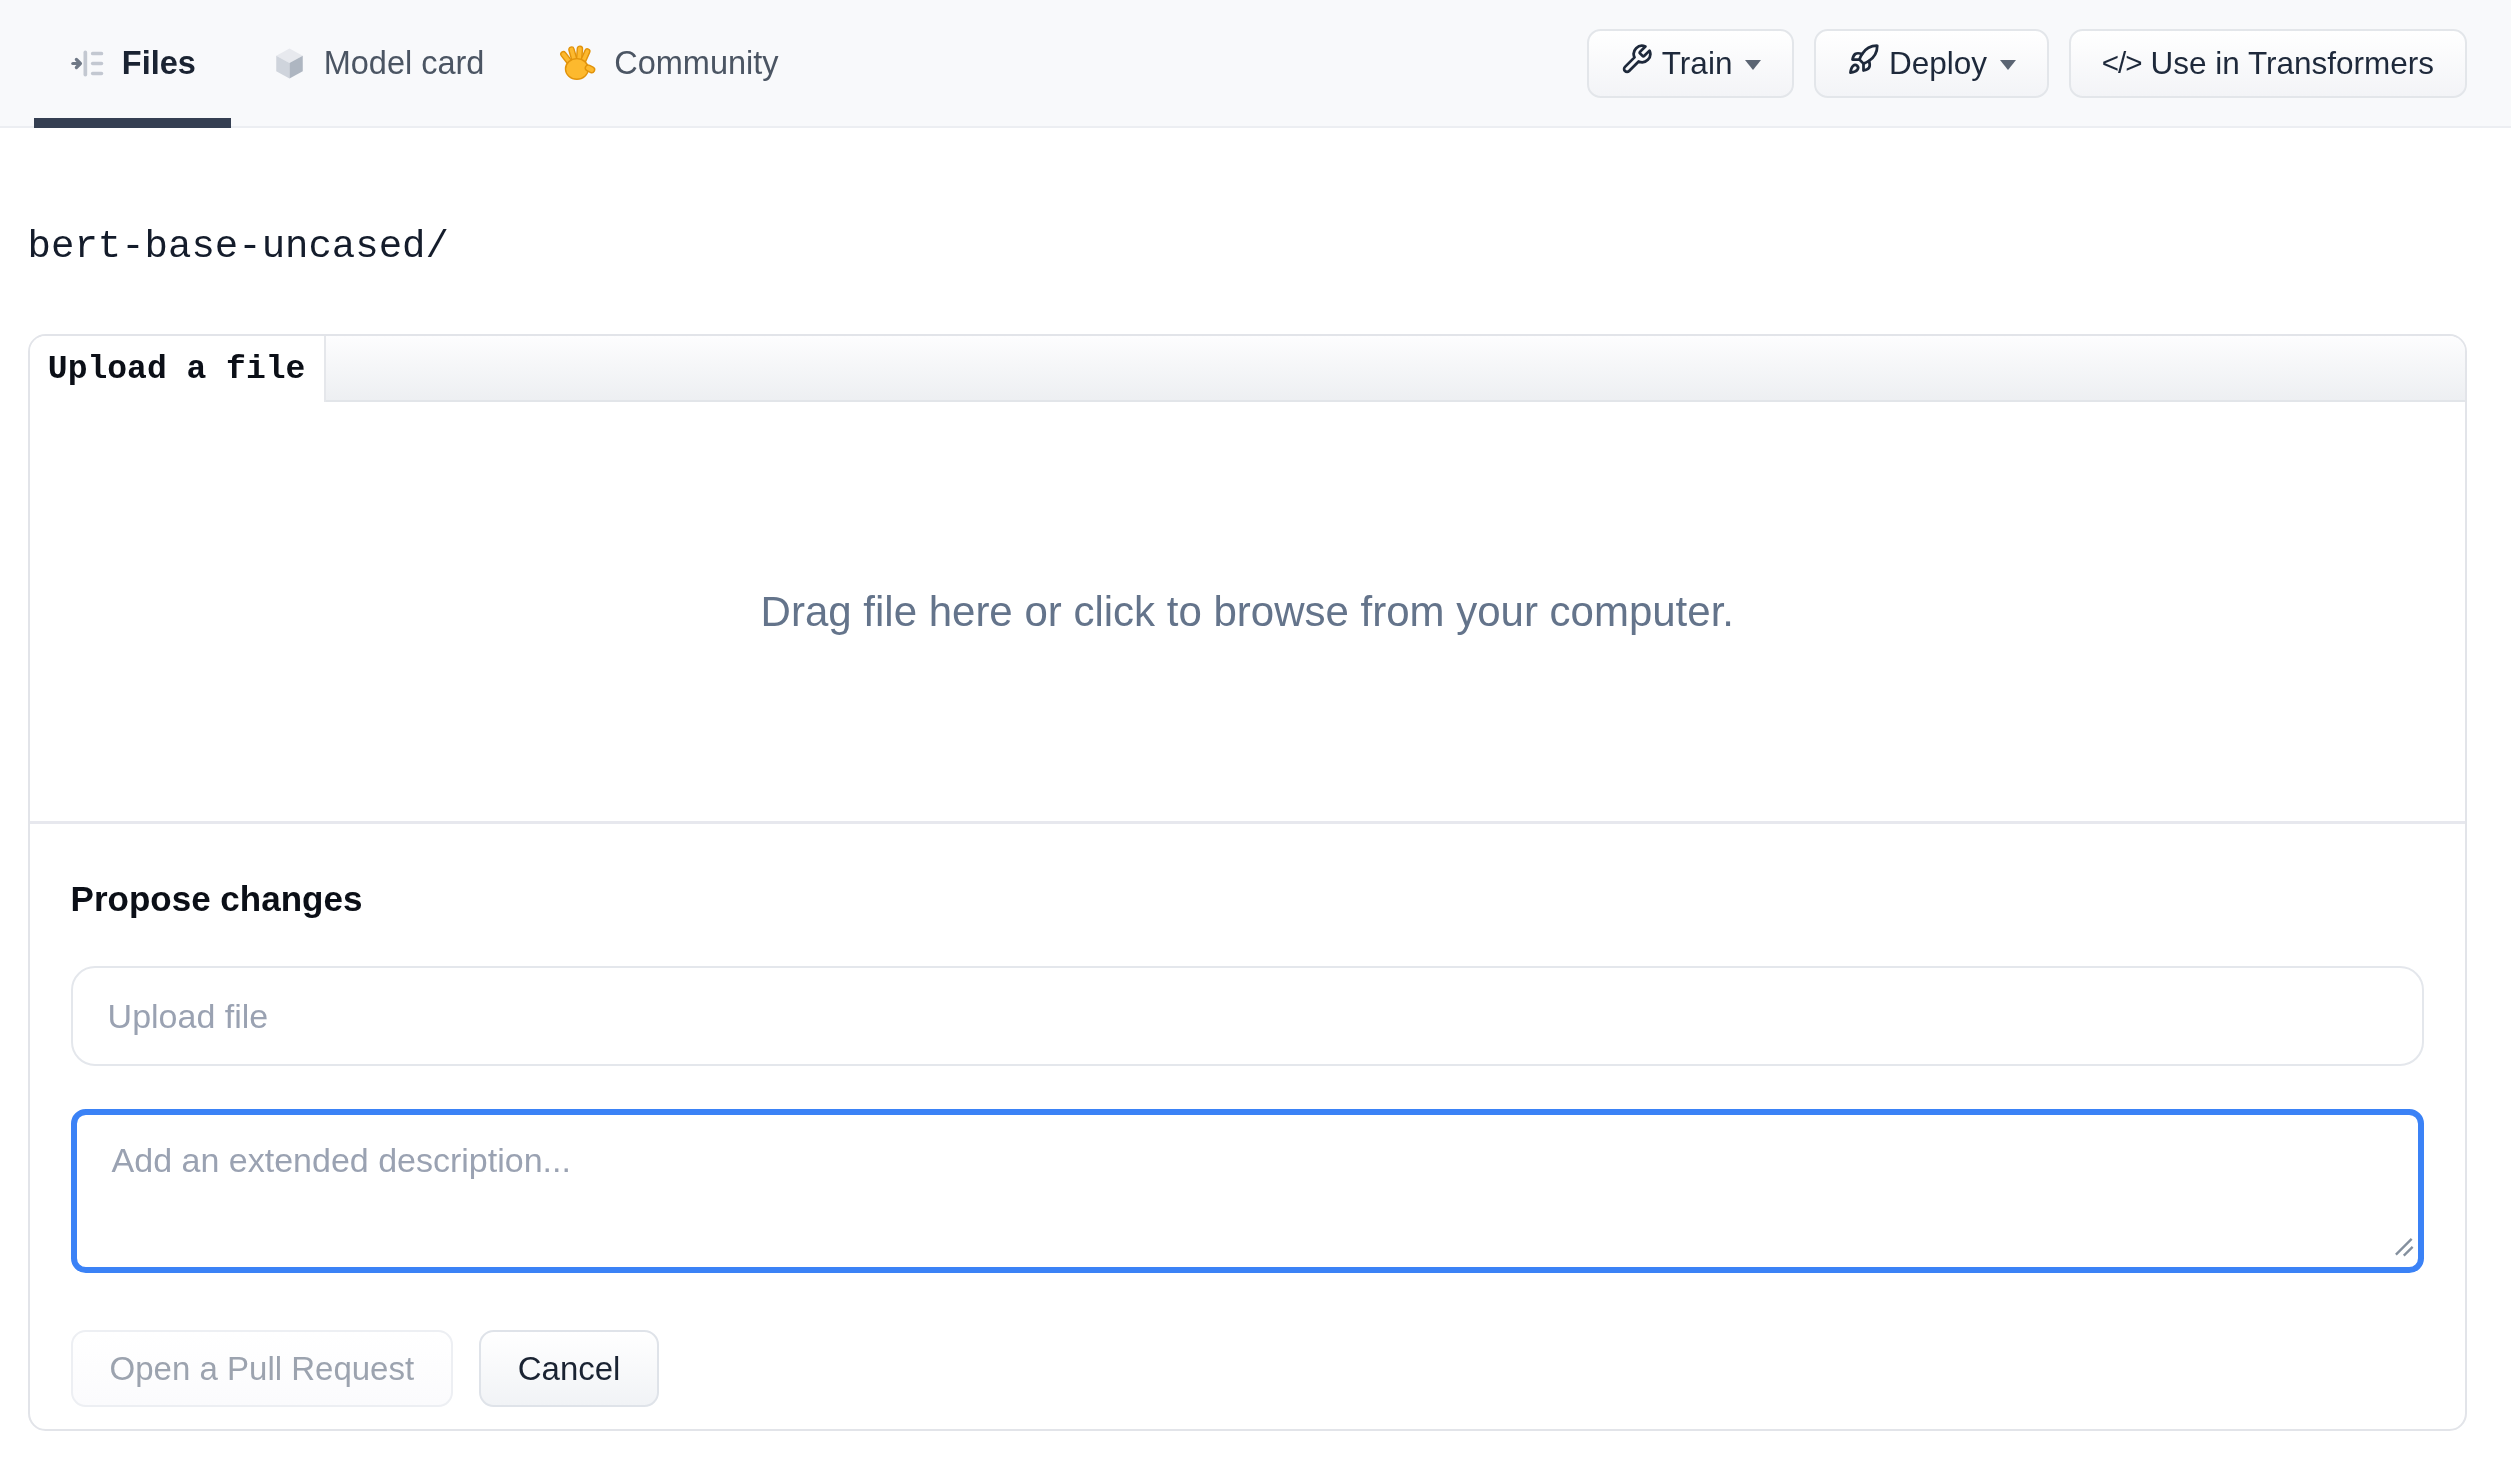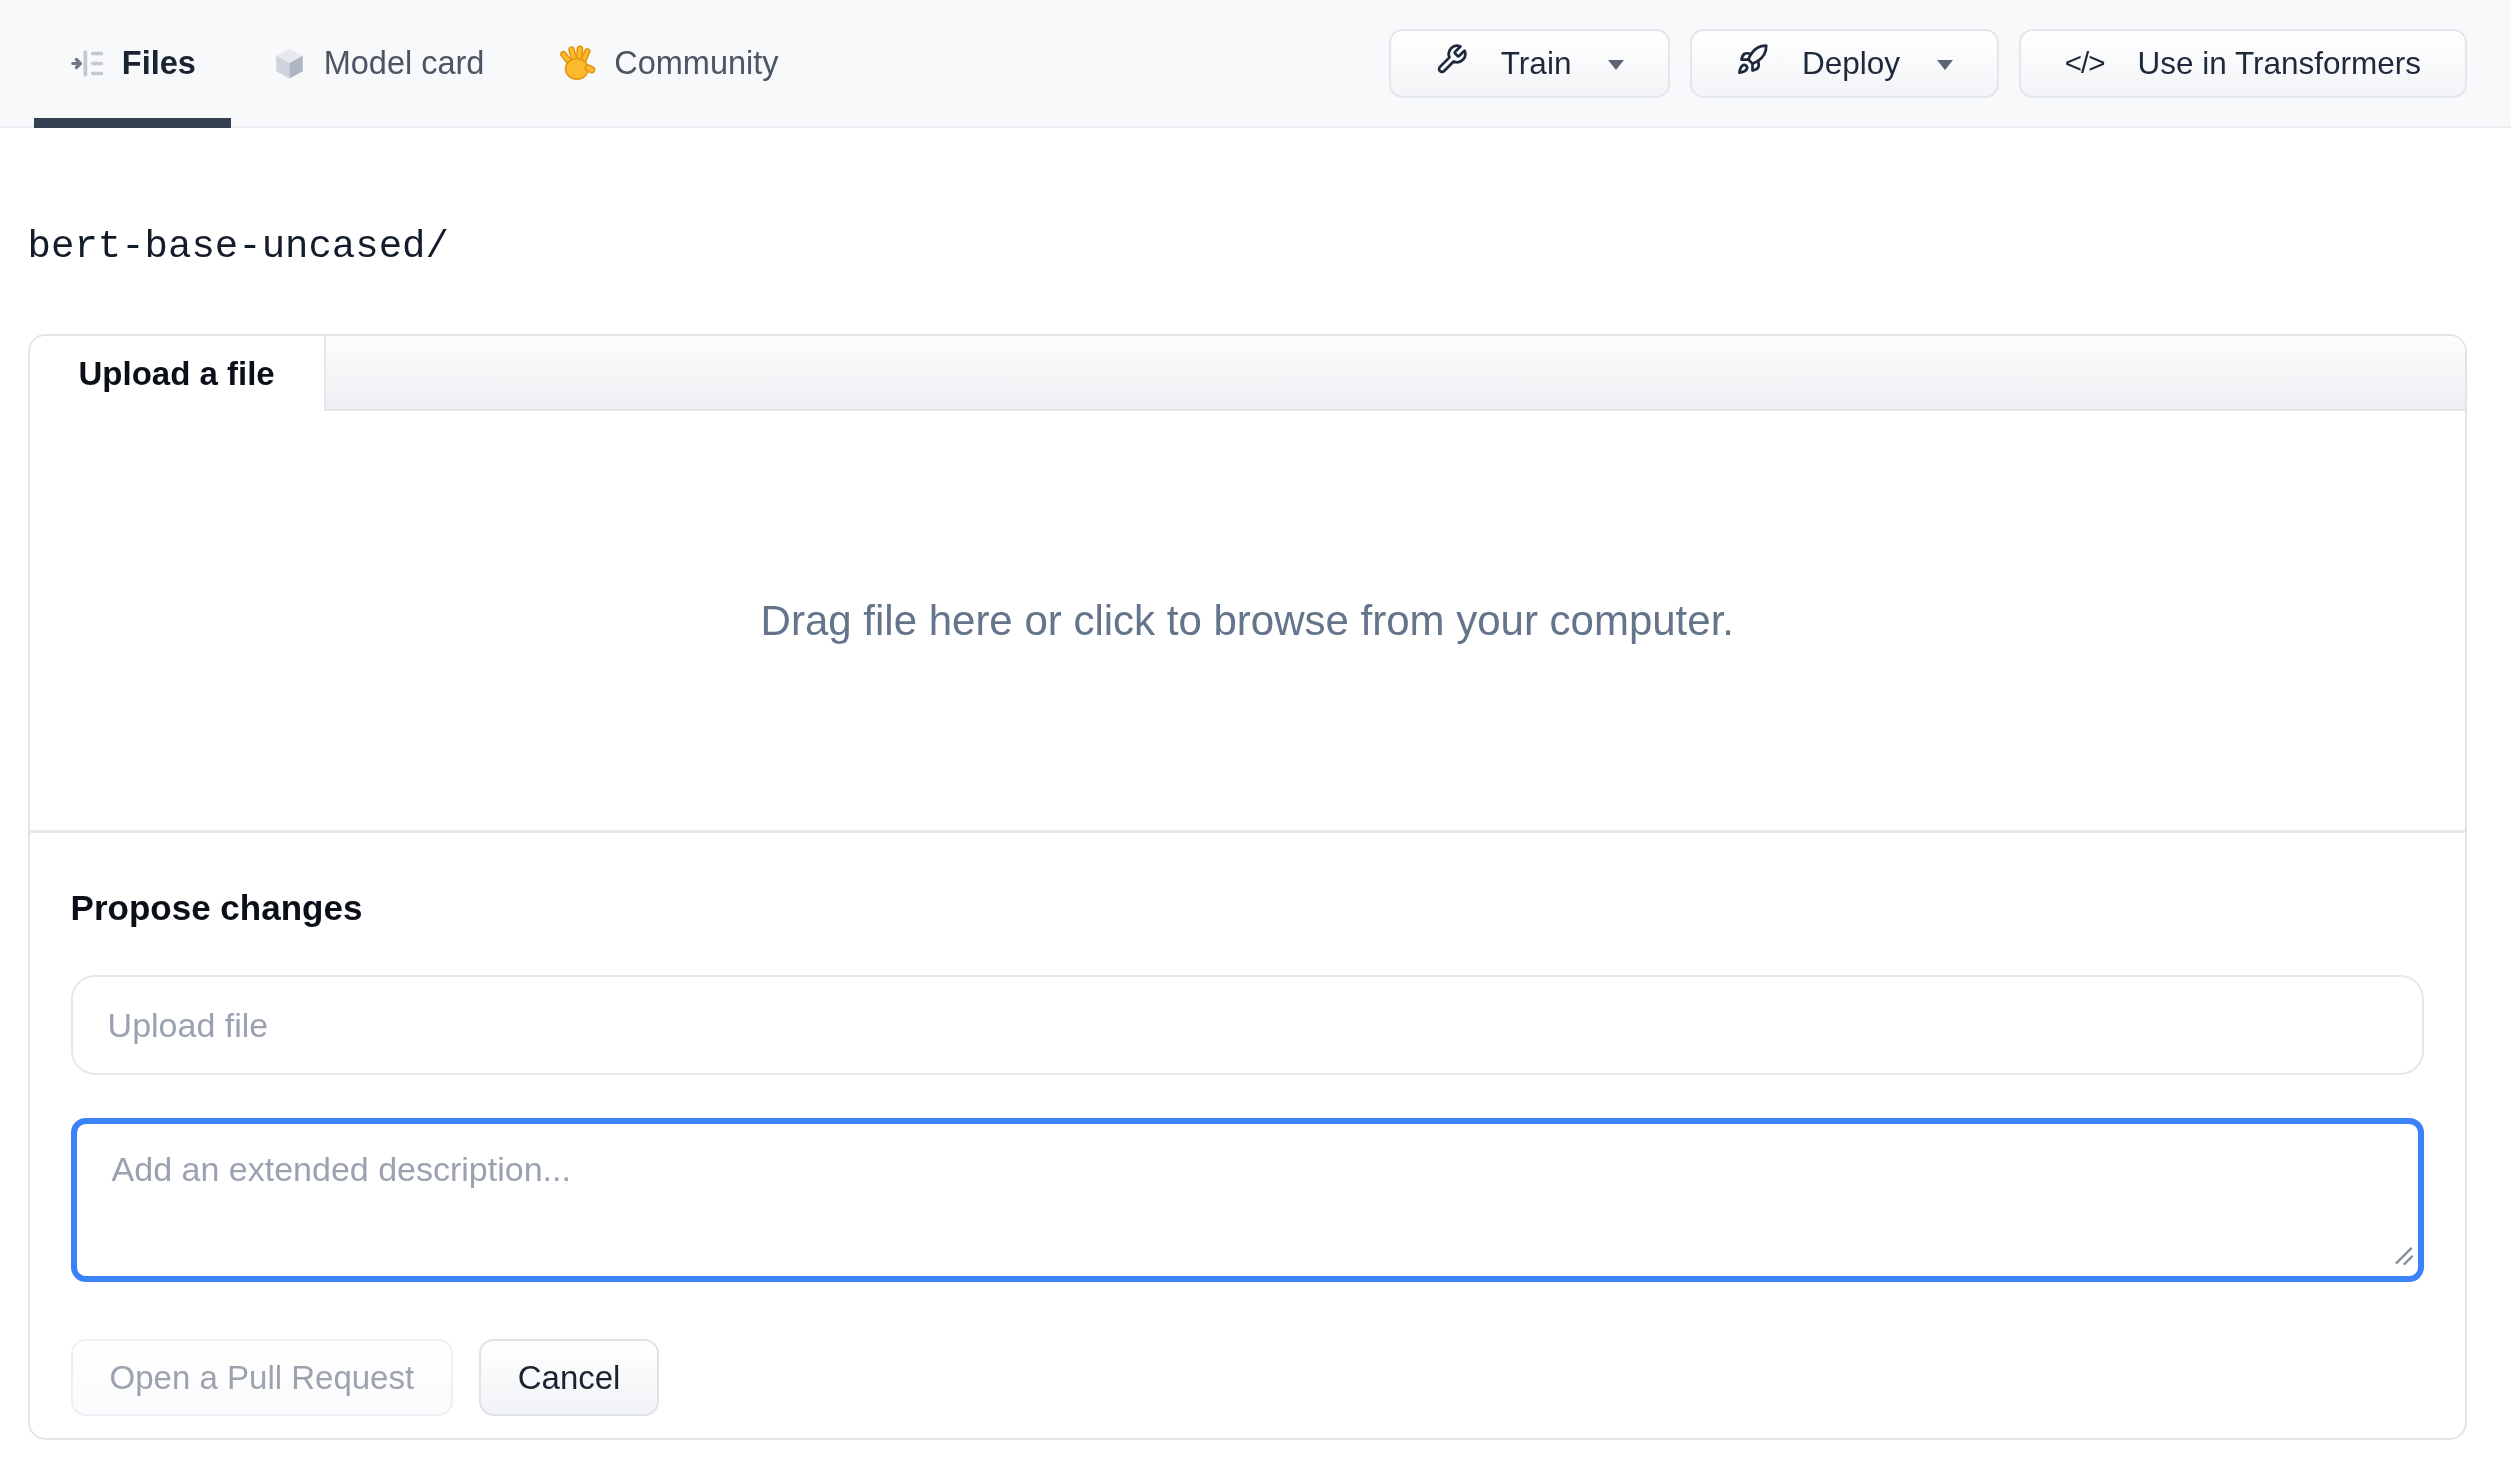--- a/index.html
+++ b/index.html
@@ -28,22 +28,22 @@
   }
   .tab.active { color: #1a2332; font-weight: 700; }
   .tab .underline {
     position: absolute; left: -35px; right: -35px; bottom: -2px;
     height: 9.9px; background: #353f52;
   }
   .tab svg { display: block; }
 
   .actions { margin-left: auto; display: flex; align-items: center; gap: 19.7px; }
   .hbtn {
-    display: flex; align-items: center; gap: 33px;
-    height: 69px; padding: 0 44px;
+    display: flex; align-items: center; gap: 9px;
+    height: 69px; padding: 0 31px;
     background: linear-gradient(180deg, #ffffff, #f3f4f7);
     border: 2px solid #e3e6ea; border-radius: 13.8px;
     font-size: 31.5px; color: #1e293b; cursor: pointer; white-space: nowrap;
     font-family: "Liberation Sans", sans-serif;
   }
   .caret {
     width: 0; height: 0; margin-left: 3.9px; margin-top: 3.9px;
     border-left: 8.9px solid transparent; border-right: 8.9px solid transparent;
     border-top: 10.8px solid #5b6573;
   }
@@ -57,21 +57,21 @@
   }
 
   
   .card {
     margin: 65px 45px 0 27.6px;
     border: 2px solid #e2e4e9;
     border-radius: 17.7px;
     background: #ffffff;
     overflow: hidden;
   }
-  .tabbar { display: flex; height: 75px; }
+  .tabbar { display: flex; height: 66px; font-family: Liberation Mono, monospace; }
   .file-tab {
     width: 296px; display: flex; align-items: center; justify-content: center;
     background: #ffffff; border-right: 2px solid #e5e7eb;
     font-size: 33px; font-weight: 700; color: #0b0f17; cursor: pointer;
   }
   .tabbar-filler {
     flex: 1;
     background: linear-gradient(180deg, #fdfdfe, #edeff2);
     border-bottom: 2px solid #e2e5e9;
   }

